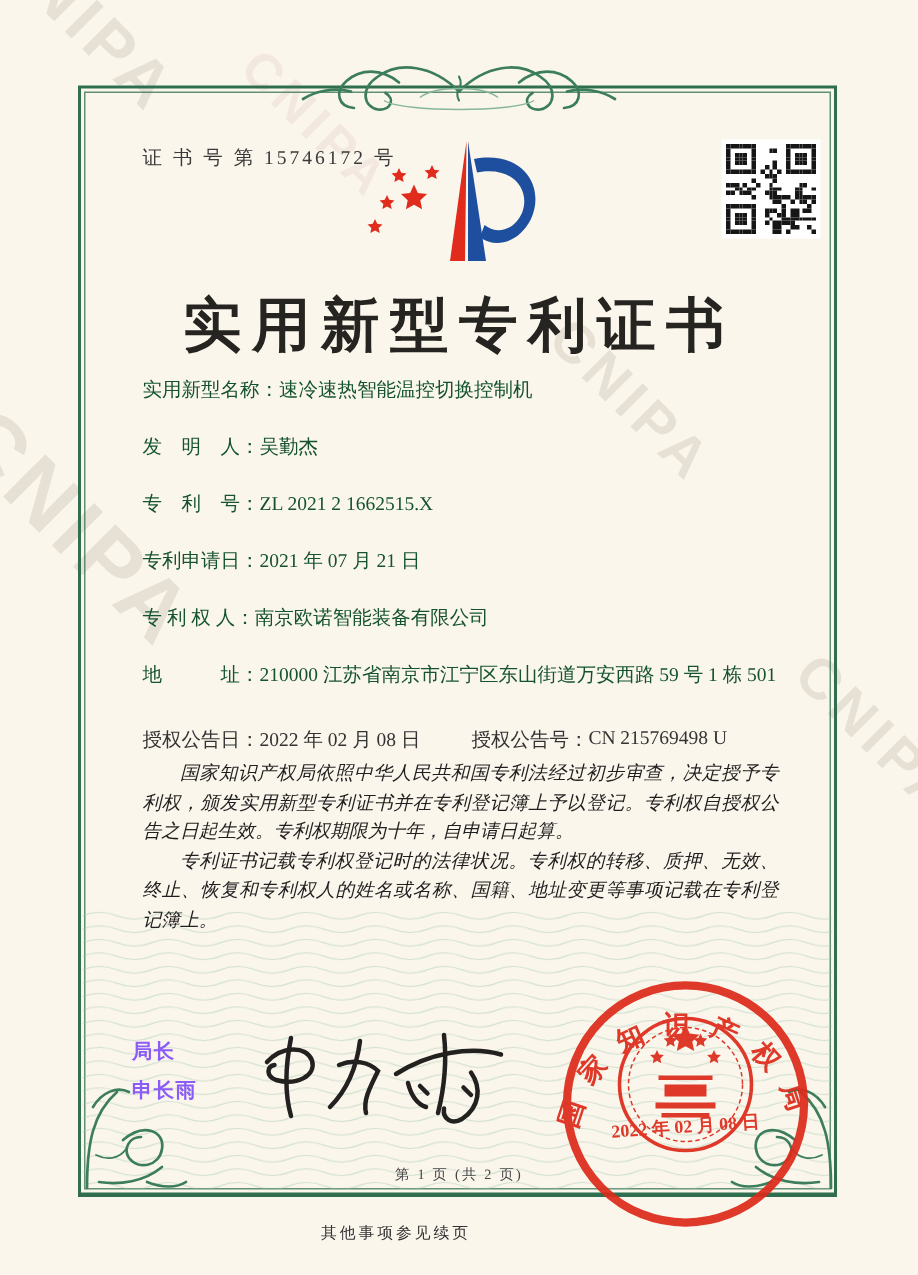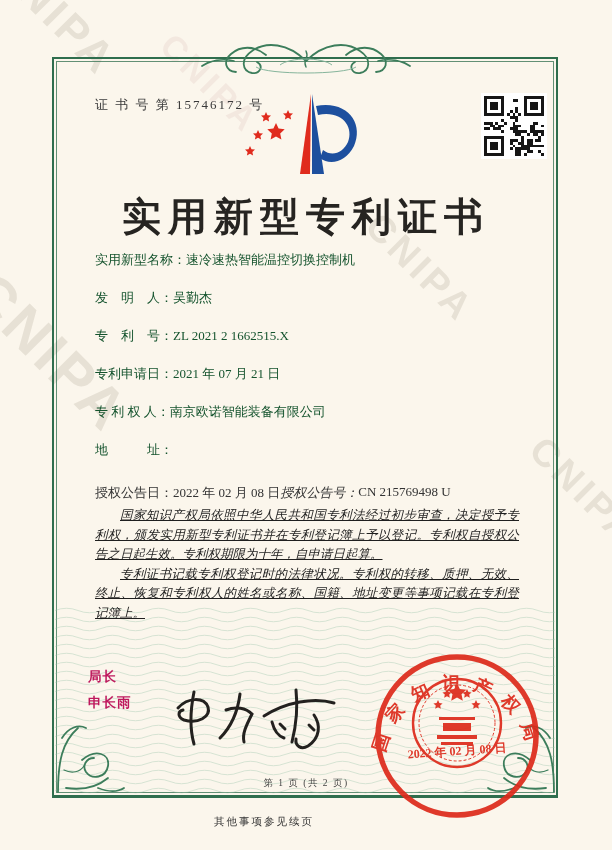--- a/index.html
+++ b/index.html
@@ -24,26 +24,26 @@
   .qr i{display:block;}
   .qr i.on{background:#161616;}
   .title{position:absolute;left:0;top:179px;width:100%;text-align:center;font-size:39px;
          font-weight:600;letter-spacing:7px;color:#262421;margin-top:11px;}
   .frow{position:absolute;left:95px;width:428px;display:flex;font-size:13px;color:#14532d;
         line-height:19px;}
   .frow .lab{flex:none;white-space:nowrap;}
   .frow .val{flex:1;}
   .grant{position:absolute;left:95px;top:484px;width:430px;font-size:13px;color:#333;
          display:flex;}
-  .grant .pair2{font-style:italic;}
+  .grant .pair2{margin-left:34px;}
   .paras{position:absolute;left:95px;top:506px;width:424px;font-size:12.5px;
-         line-height:1.56;color:#1f1f1f;text-align:justify;font-style:italic;font-weight:500;text-decoration:underline;}
+         line-height:1.56;color:#1f1f1f;text-align:justify;font-style:italic;font-weight:500;}
   .paras p{text-indent:2em;}
-  .signoff{position:absolute;left:88px;top:664px;font-family:"Liberation Sans",sans-serif;
-           font-size:13.5px;font-weight:600;color:#be185d;line-height:26px;letter-spacing:1px;}
+  .signoff{position:absolute;left:88px;top:688px;font-family:"Liberation Sans",sans-serif;
+           font-size:13.5px;font-weight:600;color:#8b5cf6;line-height:26px;letter-spacing:1px;}
   .signature{position:absolute;left:168px;top:682px;}
   .seal{position:absolute;left:371px;top:651px;opacity:.93;}
   .pageinfo{position:absolute;left:0;top:777px;width:612px;text-align:center;font-size:9.5px;
             color:#444;letter-spacing:1.5px;}
   .note{position:absolute;left:0;top:815px;width:528px;text-align:center;font-size:10.5px;
         color:#333;letter-spacing:2px;}
   .topflourish{position:absolute;left:196px;top:31px;}
   .corner{position:absolute;}
   .corner.bl{left:54px;top:700px;}
   .corner.br{left:484px;top:700px;transform:scaleX(-1);}
@@ -144,20 +144,21 @@
   <div class="frow" style="top:364px">
     <span class="lab">专利申请日：</span>
     <span class="val">2021 年 07 月 21 日</span>
   </div>
   <div class="frow" style="top:402px">
     <span class="lab">专 利 权 人：</span>
     <span class="val">南京欧诺智能装备有限公司</span>
   </div>
   <div class="frow" style="top:440px">
     <span class="lab">地　　　址：</span>
+    <span class="val">210000  江苏省南京市江宁区东山街道万安西路 59 号 1 栋 501</span>
   </div>
 
   <div class="grant">
     <span>授权公告日：</span>
     <span>2022 年 02 月 08 日</span>
     <span class="pair2">授权公告号：</span>
     <span>CN 215769498 U</span>
   </div>
 
   <div class="paras">

